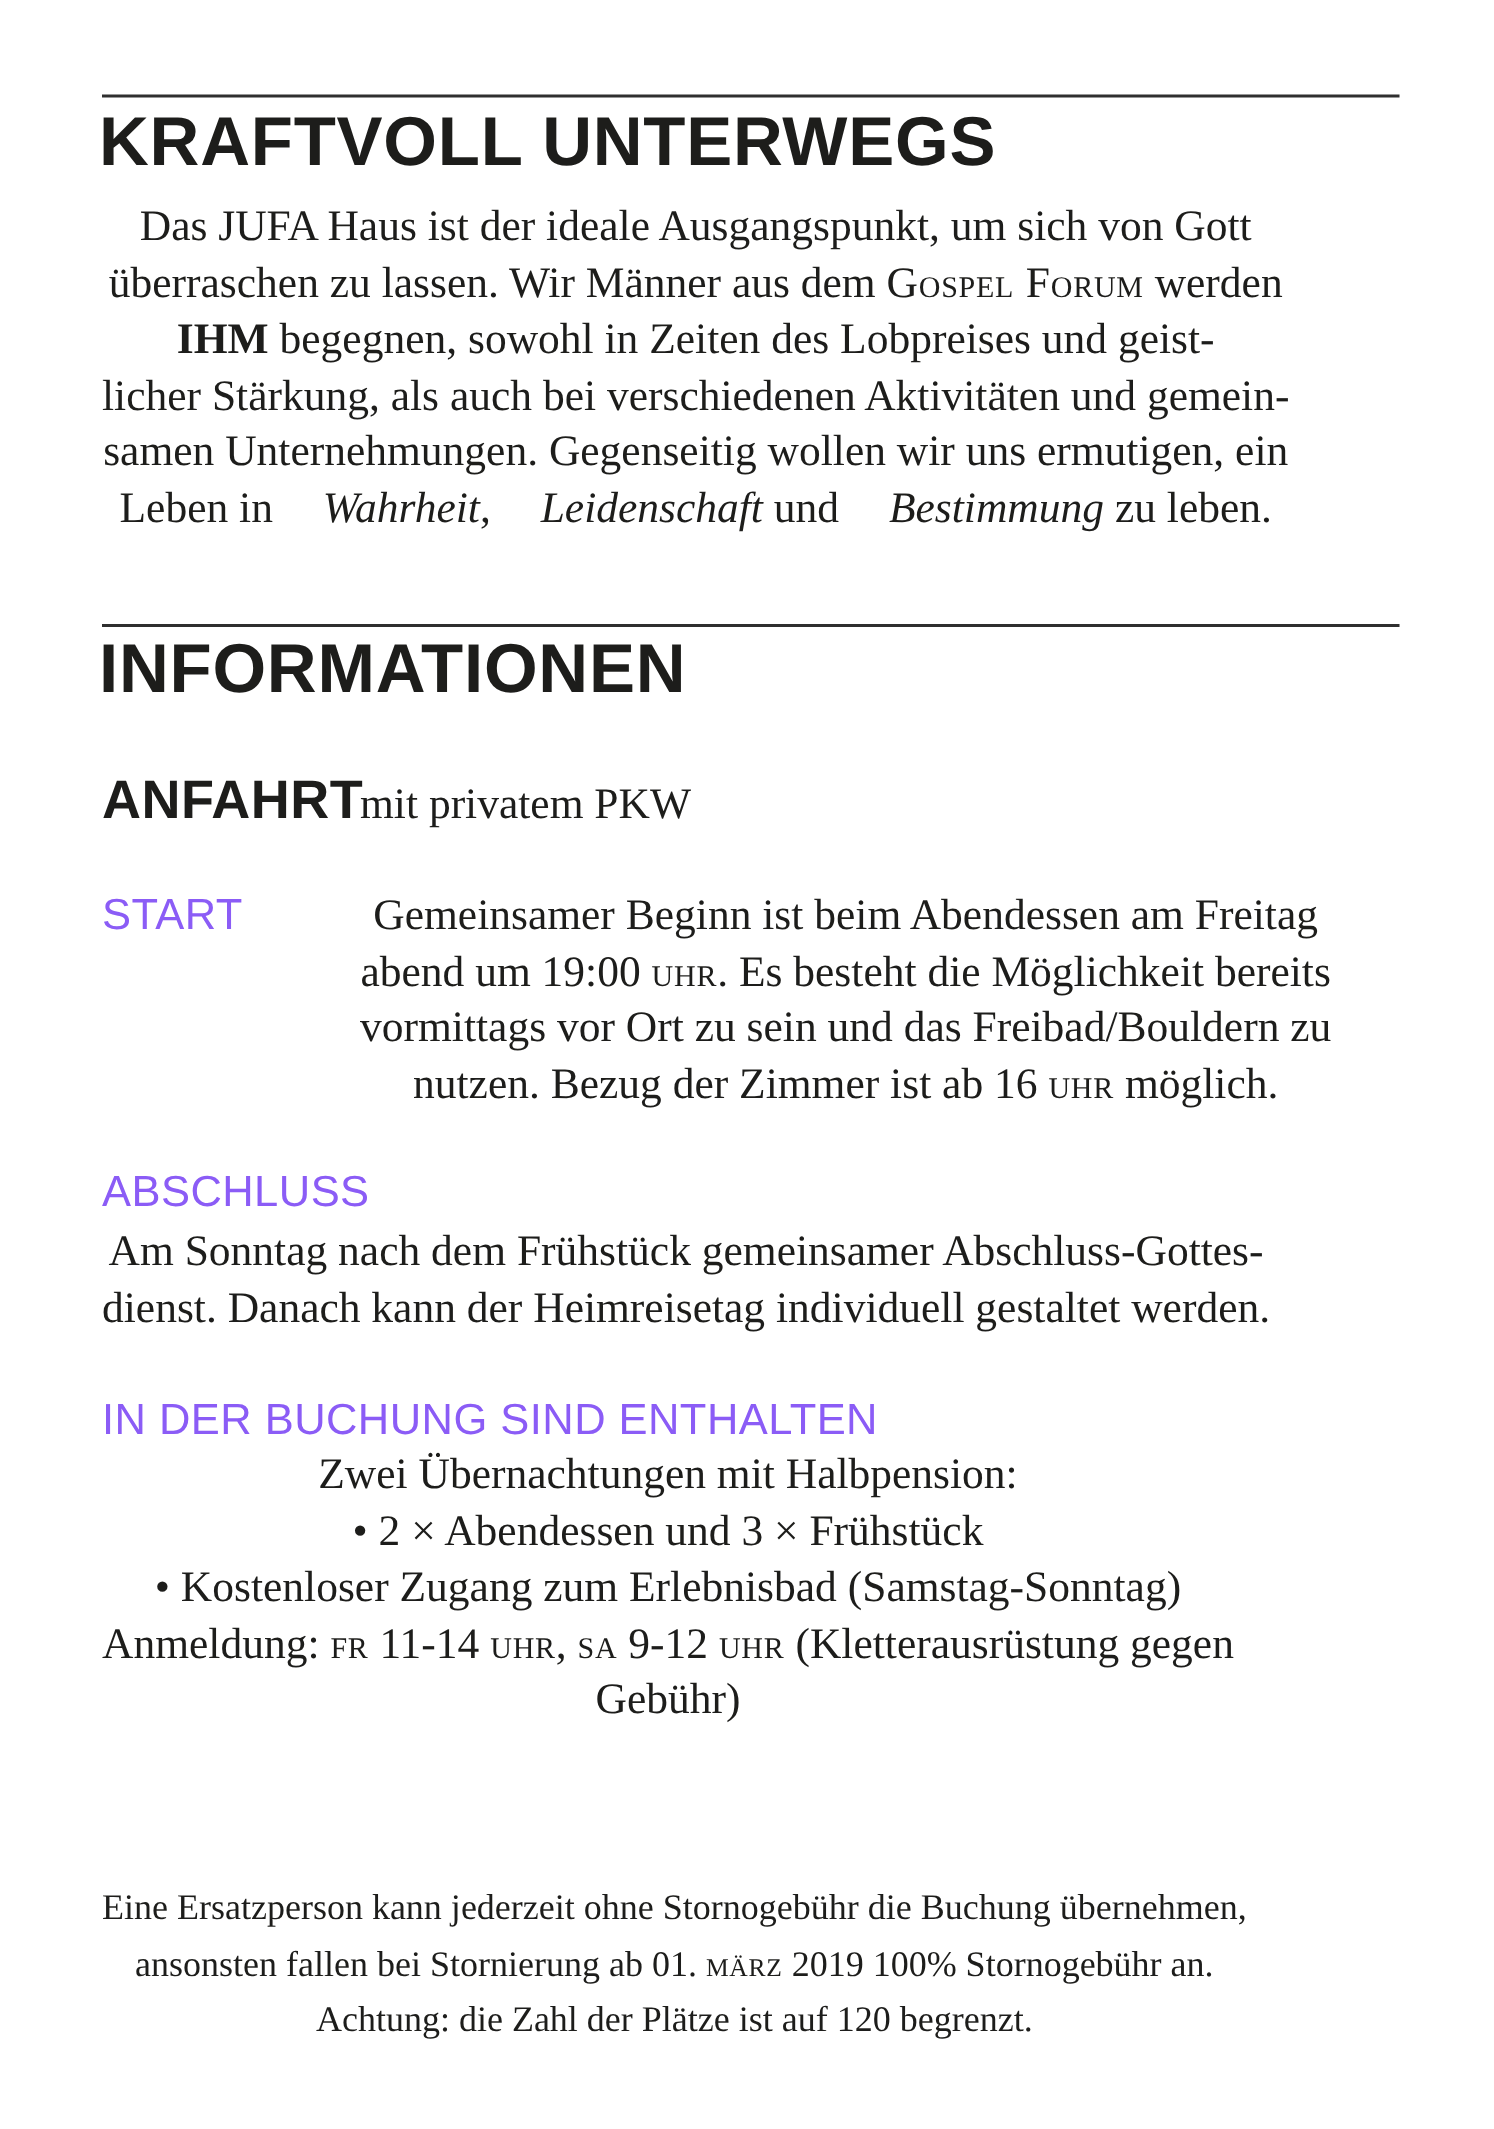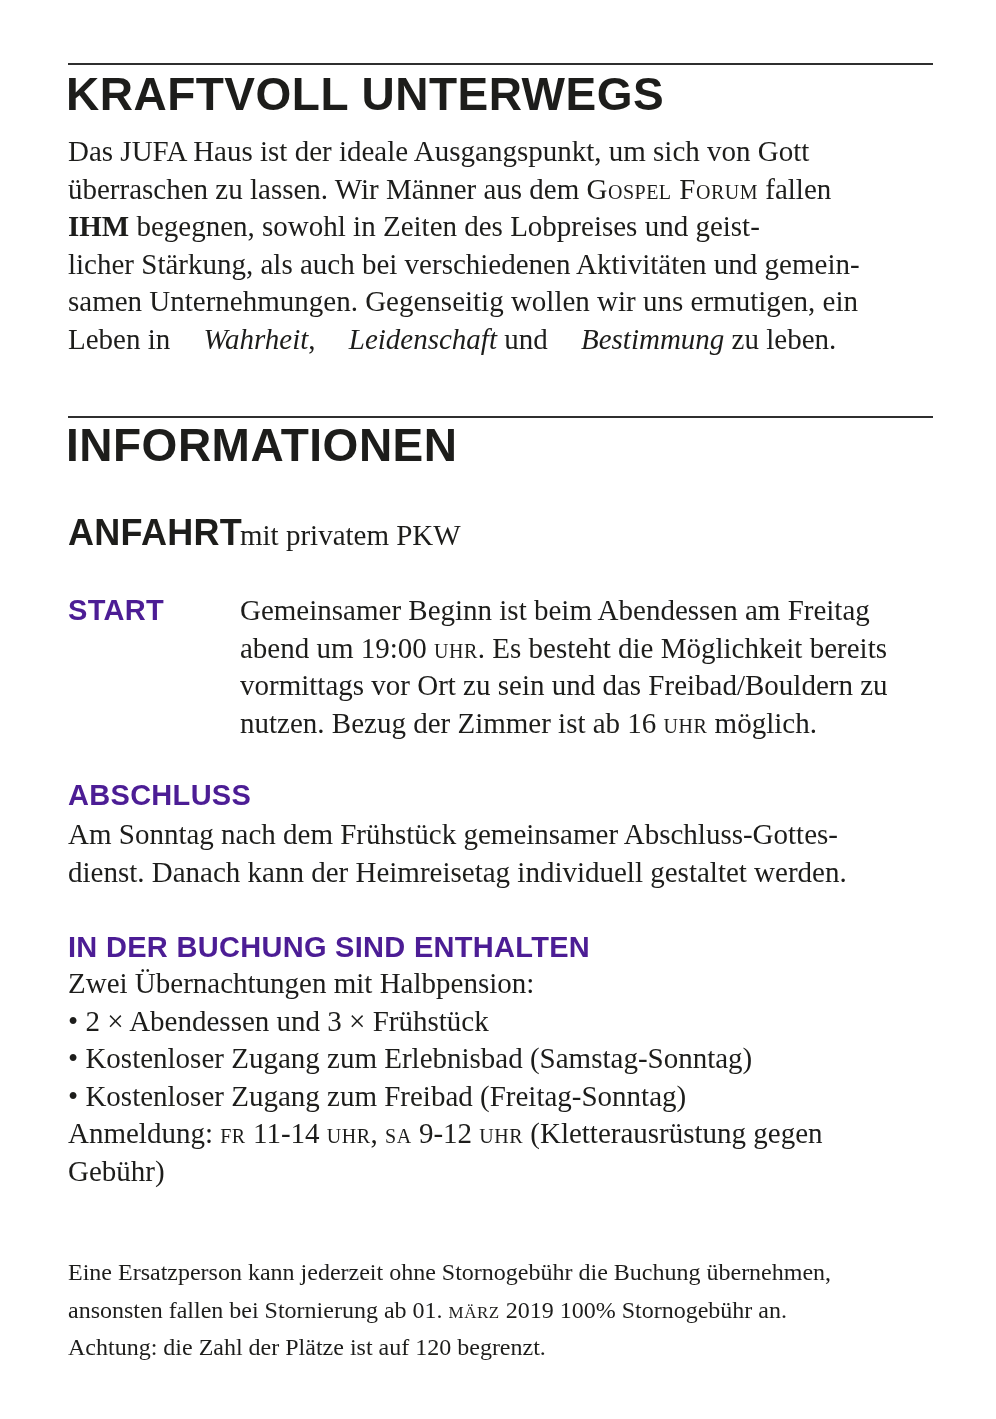--- a/index.html
+++ b/index.html
@@ -7,20 +7,21 @@
     padding: 0;
     background: #ffffff;
   }
   .page {
     position: relative;
     width: 996px;
     height: 1419px;
     background: #ffffff;
     overflow: hidden;
     color: #1d1d1b;
+    text-align: center;
   }
   .rule {
     position: absolute;
     left: 68px;
     width: 865px;
     height: 2px;
     background: #2f2f2f;
   }
   .h1 {
     position: absolute;
@@ -32,25 +33,25 @@
     line-height: 1;
     letter-spacing: 0.5px;
     color: #1d1d1b;
     white-space: pre;
   }
   .subhead {
     position: absolute;
     left: 68px;
     margin: 0;
     font-family: "Liberation Sans", sans-serif;
-    font-weight: bold;
+    font-weight: normal;
     font-size: 29px;
     line-height: 1;
     letter-spacing: 0.3px;
-    color: #4c1d95;
+    color: #8b5cf6;
     white-space: pre;
   }
   .serifblock {
     position: absolute;
     left: 68px;
     font-family: "Liberation Serif", serif;
     font-size: 29px;
     line-height: 37.6px;
     color: #1d1d1b;
   }
@@ -79,21 +80,21 @@
 </head>
 <body>
 
 <div class="page">
 
   <div class="rule" style="top:63px"></div>
   <h1 class="h1" style="top:71px">KRAFTVOLL UNTERWEGS</h1>
 
   <div class="serifblock" style="top:133px">
     <div class="tl"><span>Das JUFA Haus ist der ideale Ausgangspunkt, um sich von Gott</span></div>
-    <div class="tl"><span>überraschen zu lassen. Wir Männer aus dem </span><span class="sc">Gospel Forum</span><span> fallen</span></div>
+    <div class="tl"><span>überraschen zu lassen. Wir Männer aus dem </span><span class="sc">Gospel Forum</span><span> werden</span></div>
     <div class="tl"><span class="b">IHM</span><span> begegnen, sowohl in Zeiten des Lobpreises und geist-</span></div>
     <div class="tl"><span>licher Stärkung, als auch bei verschiedenen Aktivitäten und gemein-</span></div>
     <div class="tl"><span>samen Unternehmungen. Gegenseitig wollen wir uns ermutigen, ein</span></div>
     <div class="tl"><span>Leben in </span><span class="i">Wahrheit</span><span>, </span><span class="i">Leidenschaft</span><span> und </span><span class="i">Bestimmung</span><span> zu leben.</span></div>
   </div>
 
   <div class="rule" style="top:416px"></div>
   <h1 class="h1" style="top:422px">INFORMATIONEN</h1>
 
   <div class="serifblock" style="top:514px">
@@ -112,21 +113,20 @@
   <div class="serifblock" style="top:816px">
     <div class="tl"><span>Am Sonntag nach dem Frühstück gemeinsamer Abschluss-Gottes-</span></div>
     <div class="tl"><span>dienst. Danach kann der Heimreisetag individuell gestaltet werden.</span></div>
   </div>
 
   <div class="subhead" style="top:933px">IN DER BUCHUNG SIND ENTHALTEN</div>
   <div class="serifblock" style="top:965px">
     <div class="tl"><span>Zwei Übernachtungen mit Halbpension:</span></div>
     <div class="tl"><span>• 2 × Abendessen und 3 × Frühstück</span></div>
     <div class="tl"><span>• Kostenloser Zugang zum Erlebnisbad (Samstag-Sonntag)</span></div>
-    <div class="tl"><span>• Kostenloser Zugang zum Freibad (Freitag-Sonntag)</span></div>
     <div class="tl"><span>Anmeldung: </span><span class="sc">fr</span><span> 11-14 </span><span class="sc">uhr</span><span>, </span><span class="sc">sa</span><span> 9-12 </span><span class="sc">uhr</span><span> (Kletterausrüstung gegen</span></div>
     <div class="tl"><span>Gebühr)</span></div>
   </div>
 
   <div class="fineprint" style="top:1254px">
     <div class="tl"><span>Eine Ersatzperson kann jederzeit ohne Stornogebühr die Buchung übernehmen,</span></div>
     <div class="tl"><span>ansonsten fallen bei Stornierung ab 01. </span><span class="sc">märz</span><span> 2019 100% Stornogebühr an.</span></div>
     <div class="tl"><span>Achtung: die Zahl der Plätze ist auf 120 begrenzt.</span></div>
   </div>
 

